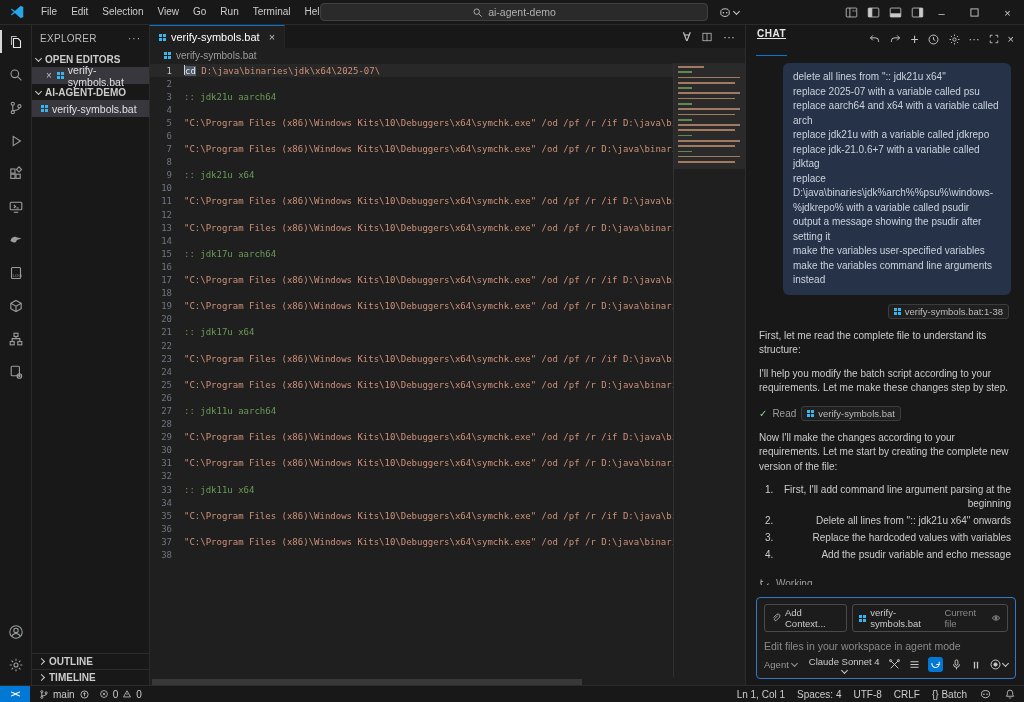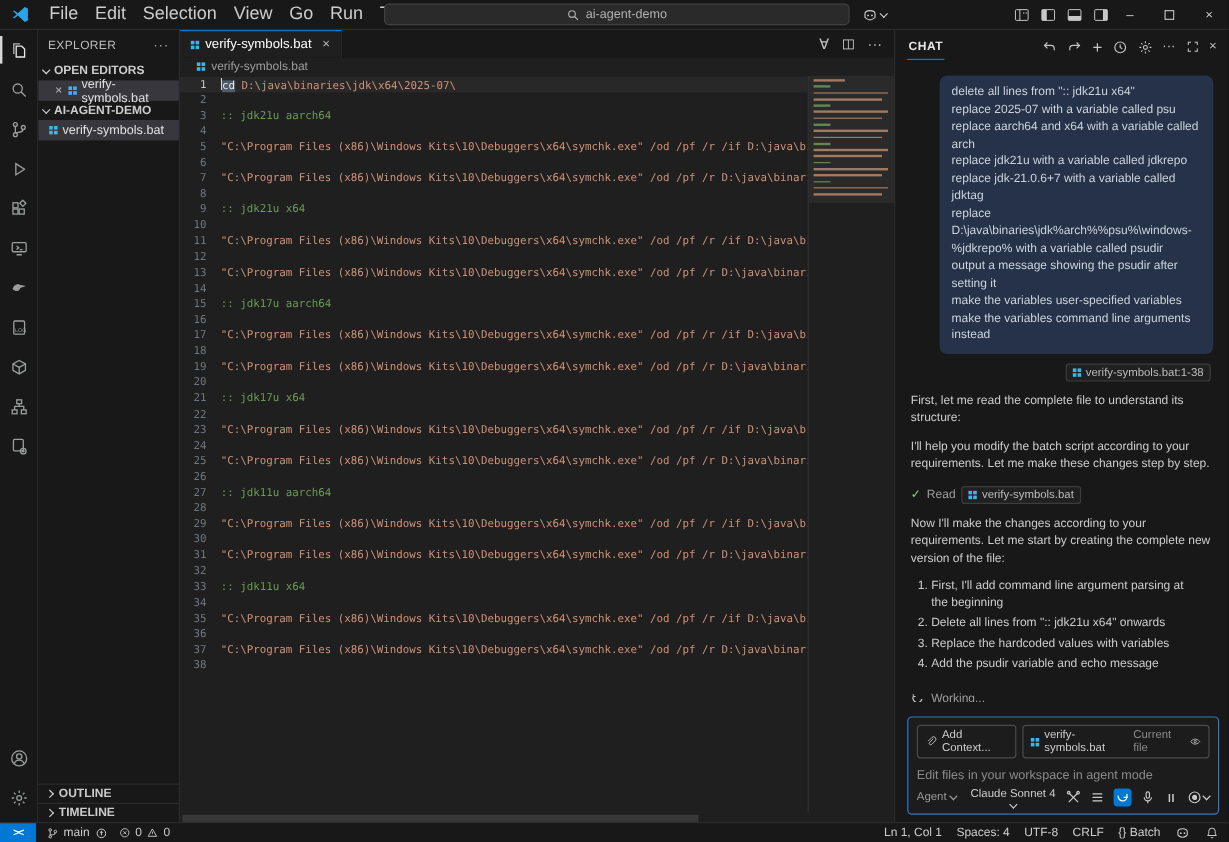--- a/index.html
+++ b/index.html
@@ -4,21 +4,21 @@
 <style>
   * { box-sizing: border-box; margin: 0; padding: 0; }
   html,body { background:#000; }
   body { font-family:"Liberation Sans",sans-serif; }
   .app { position:relative; width:1024px; height:702px; background:#1f1f1f; color:#cccccc; overflow:hidden; font-size:11px; }
 
   
   .titlebar { position:absolute; top:0; left:0; right:0; height:25px; background:#181818; border-bottom:1px solid #2b2b2b; display:flex; align-items:center; z-index:10; }
   .tb-logo { margin:0 9px 0 9px; display:flex; }
   .menus { display:flex; }
-  .menu-item { padding:0 7px; font-size:15px; color:#cccccc; line-height:24px; cursor:default;text-align:center; }
+  .menu-item { padding:0 7px; font-size:10px; color:#cccccc; line-height:24px; cursor:default;text-align:center; }
   .nav-arrows { display:flex; gap:10px; margin-left:14px; color:#9a9a9a; font-size:12px; }
   .searchbox { position:absolute; left:320px; top:3px; width:388px; height:18px; background:#2a2a2a; border:1px solid #404040; border-radius:4px; display:flex; align-items:center; justify-content:center; gap:5px; color:#b0b0b0; font-size:10.5px; }
   .tb-copilot { position:absolute; left:718px; top:0; height:25px; display:flex; align-items:center; gap:2px; color:#c9c9c9; }
   .tb-layouts { position:absolute; right:100px; top:0; height:25px; display:flex; align-items:center; gap:9px; color:#c9c9c9; }
   .win-controls { position:absolute; right:0; top:0; height:25px; display:flex; }
   .win-btn { width:33px; height:25px; display:flex; align-items:center; justify-content:center; color:#cccccc; font-size:11px; }
 
   
   .main { position:absolute; top:25px; left:0; right:0; bottom:17px; }
   .activitybar { position:absolute; top:0; left:0; bottom:0; width:32px; background:#181818; border-right:1px solid #2b2b2b; display:flex; flex-direction:column; align-items:center; }
@@ -68,31 +68,31 @@
   .mm-row { height:2.65px; }
   .mm-bar { display:block; height:1.7px; }
   .mm-bar.o { background:#a87a5e; }
   .mm-bar.g { background:#5d8a4e; }
   .mm-slider { position:absolute; top:0; left:0; right:0; height:106px; background:rgba(121,121,121,0.12); }
   .hscroll { position:absolute; bottom:0; left:2px; height:6px; width:430px; background:rgba(121,121,121,0.28); }
 
   
   .chat { position:absolute; top:0; right:0; width:279px; bottom:0; background:#181818; border-left:1px solid #2b2b2b; }
   .chat-header { height:28px; display:flex; align-items:center; padding:0 10px; }
-  .chat-title { font-size:10px; font-weight:bold; letter-spacing:.5px; color:#e7e7e7; border-bottom:1.5px solid var(--accent); padding:6px 1px 4px; }
+  .chat-title { font-size:10px; font-weight:bold; letter-spacing:.5px; color:#e7e7e7; border-bottom:1.5px solid var(--accent); padding:6px 1px 16px;text-decoration:underline; }
   .chat-actions { margin-left:auto; display:flex; align-items:center; gap:8px; color:#c5c5c5; }
   .chat-body { position:absolute; top:30px; left:0; right:0; bottom:100px; padding:4px 13px 0 13px; overflow:hidden; }
   .bubble { margin:4px 0 6px 24px; background:var(--bubble-blue); border-radius:6px; padding:7px 10px; color:#ccd3dd; font-size:10px; line-height:14.5px; white-space:pre-line; word-wrap:break-word; }
   .ref-row { text-align:right; margin:5px 2px 10px 0; }
   .chip { display:inline-flex; align-items:center; gap:4px; border:1px solid #3c3c3c; border-radius:3px; padding:1px 5px; font-size:9.5px; color:#bbbbbb; background:#202020; }
   .para { font-size:10px; line-height:14.5px; color:#cccccc; margin:9px 0; }
   .read-row { display:flex; align-items:center; gap:5px; margin:10px 0; }
   .read-check { color:var(--check-green); font-size:10px; }
   .read-label { color:#9d9d9d; font-size:10px; }
-  ol.steps { margin:4px 12px 0 0; padding-left:17px; }
+  ol.steps { margin:4px 0 0 0; padding-left:17px;text-align:right; }
   ol.steps li { font-size:10px; line-height:14px; color:#cccccc; margin:3px 0; }
   .working { display:flex; align-items:center; gap:6px; margin-top:16px; color:#9d9d9d; font-size:10px; }
   .chat-input { position:absolute; left:10px; right:8px; bottom:6px; border:1px solid #3478c6; border-radius:4px; background:#1c1c1c; padding:6px 7px 5px; }
   .ctx-row { display:flex; gap:5px; }
   .chip2 { display:inline-flex; align-items:center; gap:4px; border:1px solid #4a4a4a; border-radius:3px; padding:2px 6px; font-size:9.5px; color:#cccccc; background:transparent; }
   .chip2 .dim { color:#8a8a8a; }
   .chat-text { width:100%; background:transparent; border:none; outline:none; color:#bbbbbb; font-size:10.5px; font-family:"Liberation Sans",sans-serif; margin:8px 0 4px; padding:0; }
   .chat-text::placeholder { color:#8a8a8a; }
   .input-toolbar { display:flex; align-items:center; gap:6px; }
   .mode-sel, .model-sel { display:flex; align-items:center; gap:3px; font-size:9.5px; }

